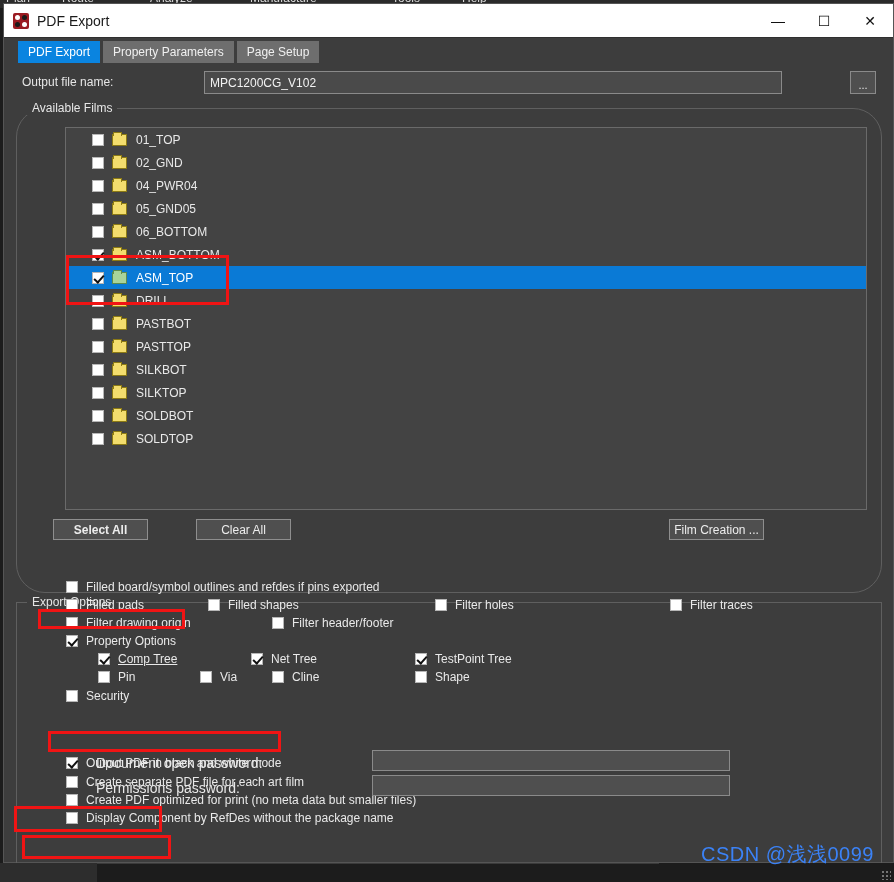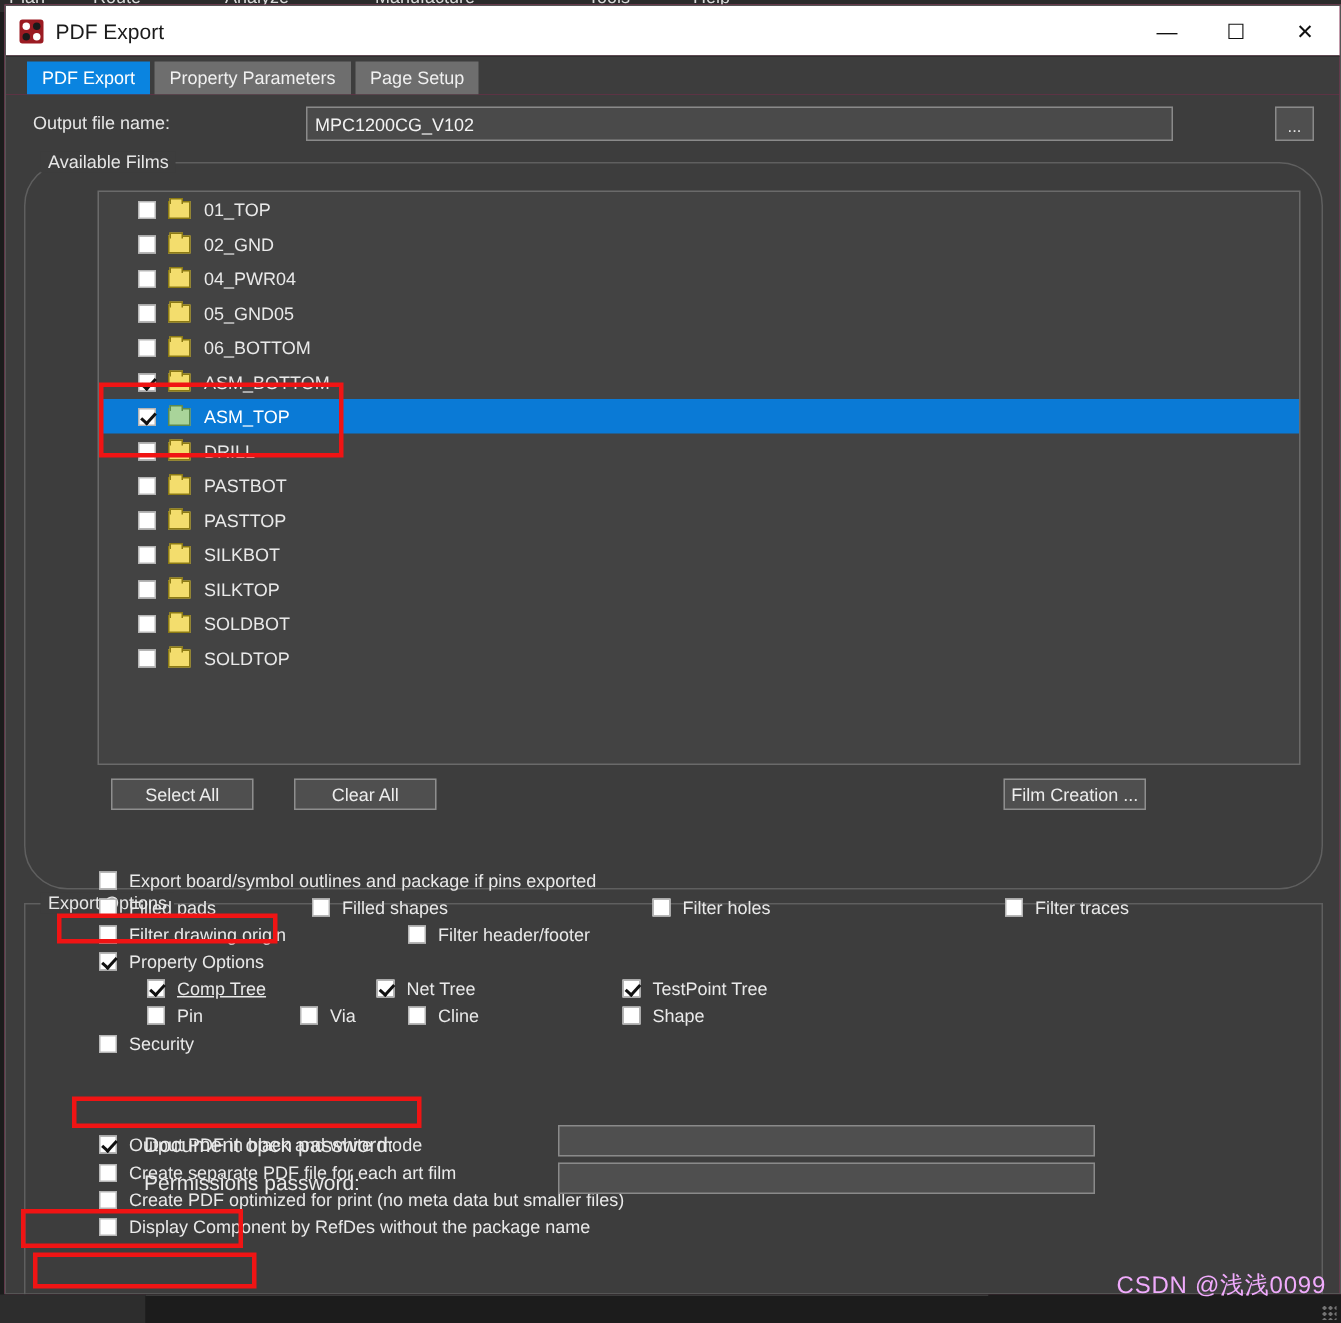--- a/index.html
+++ b/index.html
@@ -18,21 +18,21 @@
   }
   #app-menu-strip .mi {
     position: absolute; top: -9px;
     color: #d9d9d9; font-size: 12px; white-space: nowrap;
   }
 
   
   #pdf-export-window {
     position: absolute; top: 3px; left: 3px;
     width: 891px; height: 860px;
-    background: #be185d;
+    background: #84cc16;
     border: 1px solid #555;
     display: flex; flex-direction: column;
   }
 
   
   #title-bar {
     height: 33px; background: #ffffff;
     display: flex; align-items: center;
     flex: 0 0 33px;
   }
@@ -137,21 +137,21 @@
   }
   .folder.green { background:#a9d49a; border-color:#5d8a4e; }
   .folder.green::before { background:#a9d49a; border-color:#5d8a4e; }
 
   
   .btn {
     background:#4f4f4f; border:1px solid #8e8e8e; color:#ececec;
     font-size:12px; display:flex; align-items:center; justify-content:center;
     font-family:"Liberation Sans", sans-serif;
   }
-  #select-all-button  { position:absolute; left:57px;  top:410px; width:95px;  height:21px; }
+  #select-all-button  { position:absolute; left:36px;  top:410px; width:95px;  height:21px;font-weight:bold; }
   #clear-all-button   { position:absolute; left:179px; top:410px; width:95px;  height:21px; }
   #film-creation-button { position:absolute; left:652px; top:410px; width:95px; height:21px; }
 
   
   .opt {
     position:absolute; display:flex; align-items:center;
     font-size:12px; color:#e9e9e9; white-space:nowrap;
   }
 
   
@@ -162,21 +162,21 @@
     outline:none; font-family:"Liberation Sans", sans-serif;
   }
 
   
   .redbox {
     position:absolute; border:3px solid #f01414; pointer-events:none;
   }
 
   
   #watermark {
-    position:absolute; right:10px; bottom:14px; color:#f0abfc; font-size:16px;
+    position:absolute; right:20px; bottom:14px; color:#3b82f6; font-size:20px;
     letter-spacing:.5px;
   }
   #bottom-strip {
     position:absolute; left:0; bottom:0; width:894px; height:19px; background:#1c1c1c;
   }
   #bottom-strip .seg1 { position:absolute; left:0; top:0; width:97px; height:19px; background:#2d2d2d; }
   #bottom-strip .seg2 { position:absolute; left:97px; top:0; width:562px; height:19px; background:#1c1c1c; border-top:1px solid #3a3a3a;}
   #bottom-strip .seg3 { position:absolute; left:659px; top:0; width:235px; height:19px; background:#1c1c1c; }
   #resize-grip { position:absolute; right:3px; bottom:2px; width:10px; height:10px;
     background:
@@ -304,21 +304,21 @@
       <div class="btn" id="film-creation-button">Film Creation ...</div>
     </div>
 
     <div class="group-box" id="export-options-group">
       <div class="group-title">Export Options</div>
     </div>
 
     <div id="options-layer">
         <div class="opt" style="left: 62px; top: 517px;">
           <span class="cb"></span>
-          <span>Export board/symbol outlines and package if pins exported</span>
+          <span>Filled board/symbol outlines and refdes if pins exported</span>
         </div>
         <div class="opt" style="left: 62px; top: 535px;">
           <span class="cb"></span>
           <span>Filled pads</span>
         </div>
         <div class="opt" style="left: 204px; top: 535px; text-align: right;">
           <span class="cb"></span>
           <span>Filled shapes</span>
         </div>
         <div class="opt" style="left: 431px; top: 535px;">

